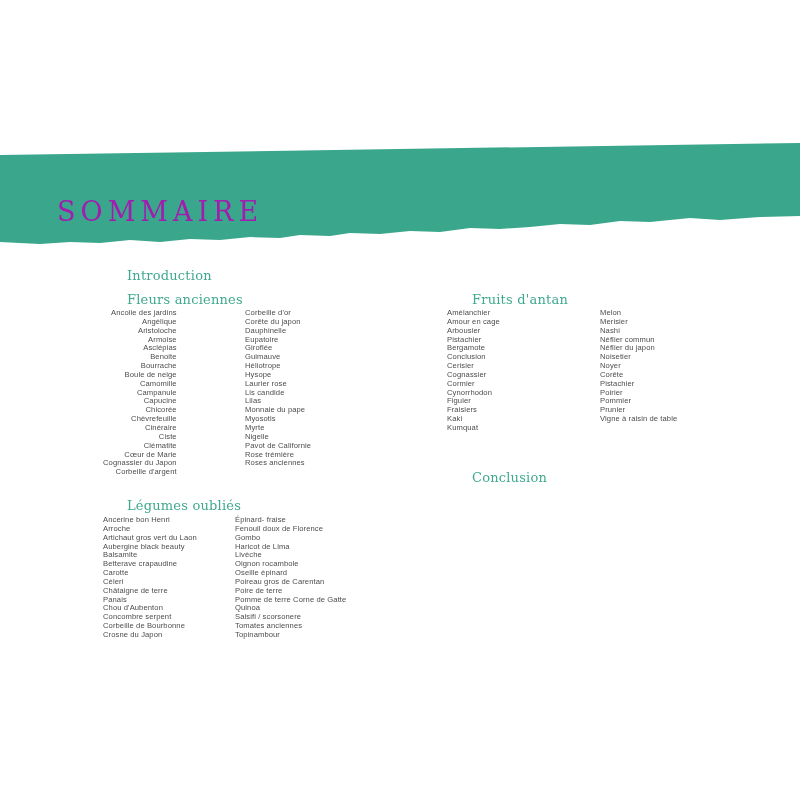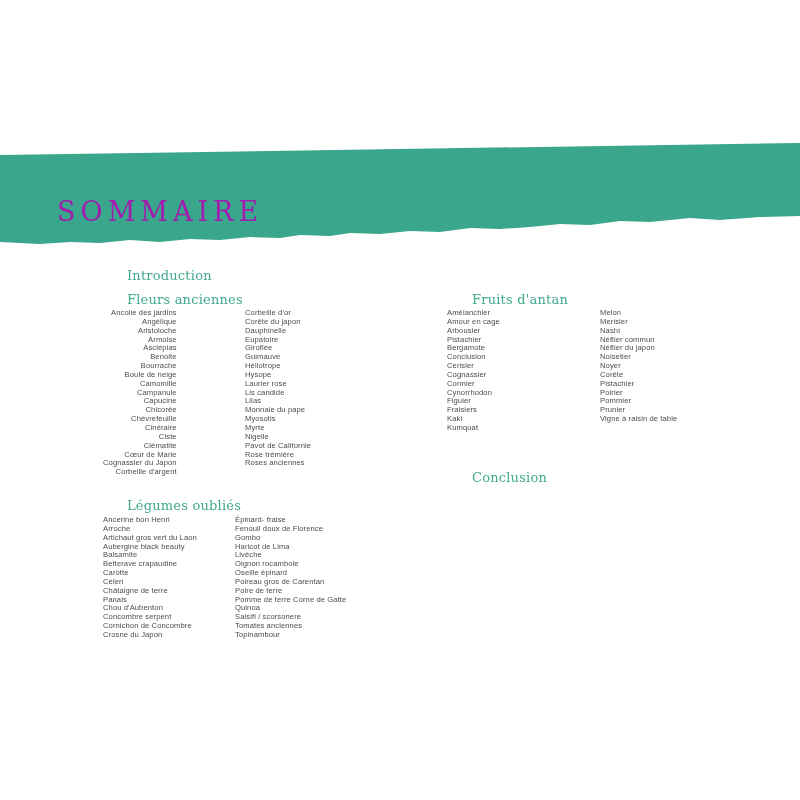--- a/index.html
+++ b/index.html
@@ -123,21 +123,21 @@
       <div class="toc-item">Artichaut gros vert du Laon</div>
       <div class="toc-item">Aubergine black beauty</div>
       <div class="toc-item">Balsamite</div>
       <div class="toc-item">Betterave crapaudine</div>
       <div class="toc-item">Carotte</div>
       <div class="toc-item">Céleri</div>
       <div class="toc-item">Châtaigne de terre</div>
       <div class="toc-item">Panais</div>
       <div class="toc-item">Chou d'Aubenton</div>
       <div class="toc-item">Concombre serpent</div>
-      <div class="toc-item">Cornichon de Concombre</div>
+      <div class="toc-item">Corbeille de Bourbonne</div>
       <div class="toc-item">Crosne du Japon</div>
     </div>
   <div class="toc-col" style="left:235px; top:516px;">
       <div class="toc-item">Épinard- fraise</div>
       <div class="toc-item">Fenouil doux de Florence</div>
       <div class="toc-item">Gombo</div>
       <div class="toc-item">Haricot de Lima</div>
       <div class="toc-item">Livèche</div>
       <div class="toc-item">Oignon rocambole</div>
       <div class="toc-item">Oseille épinard</div>

